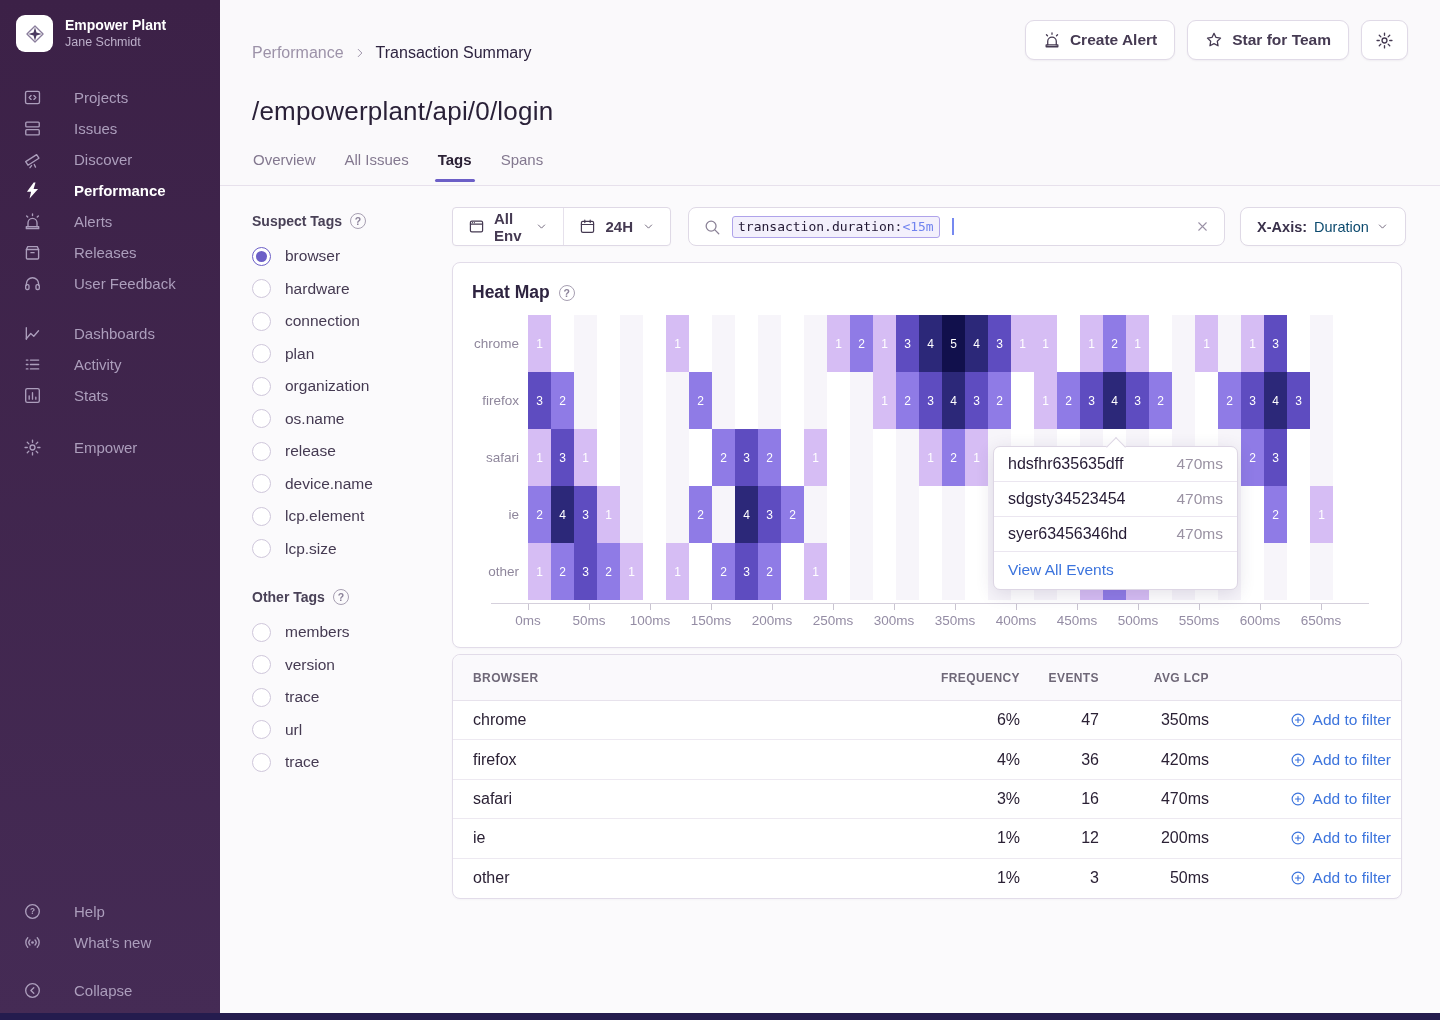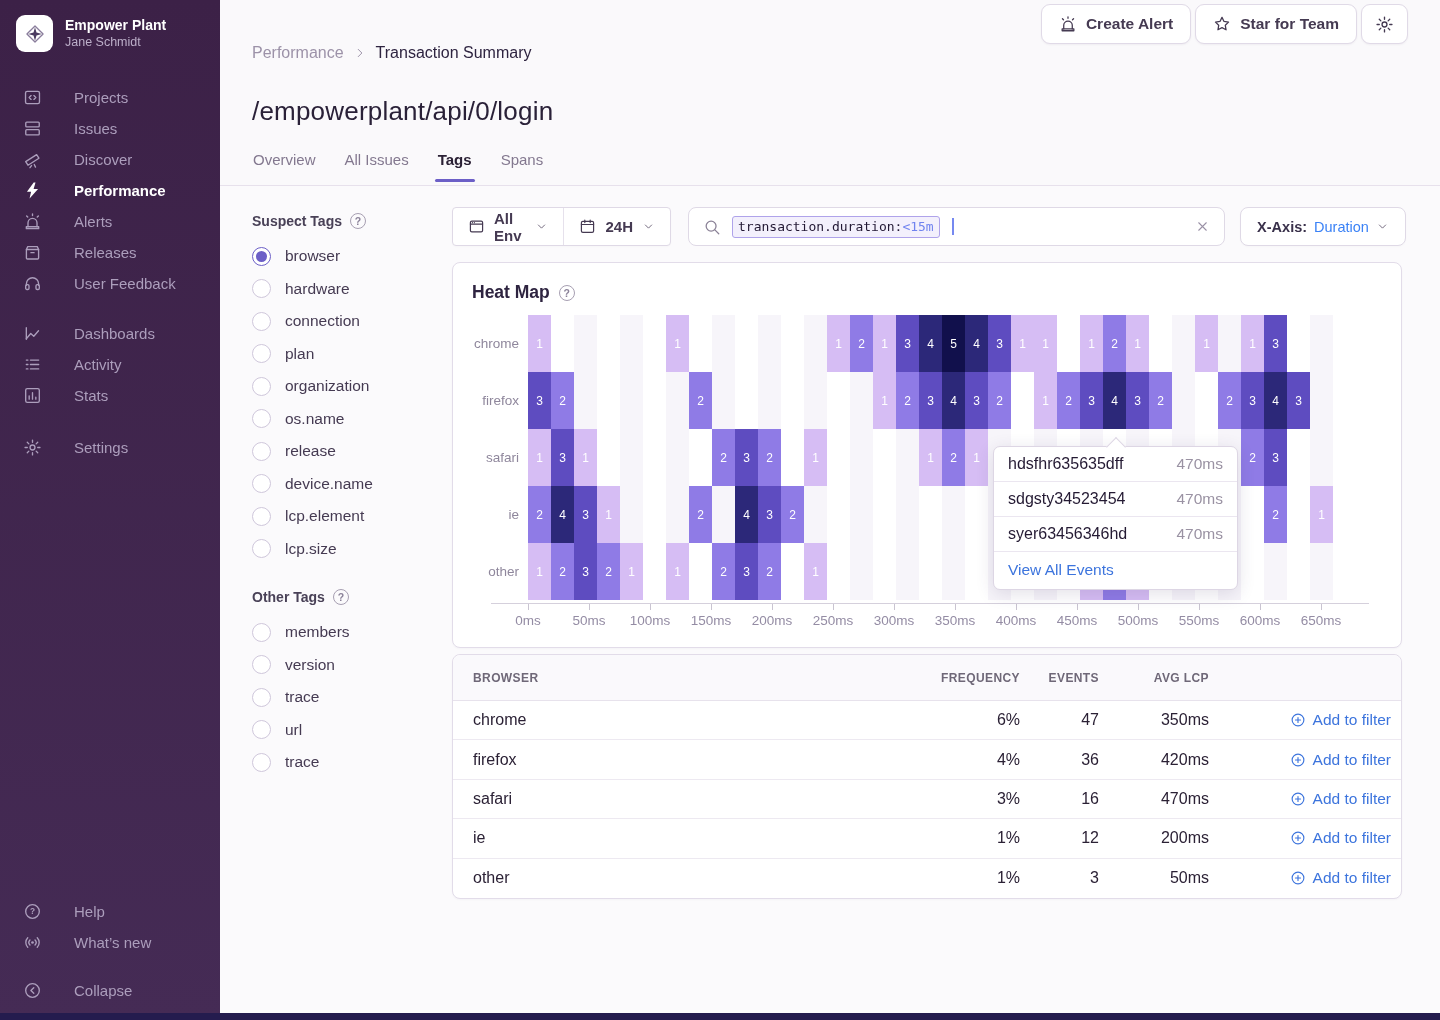--- a/index.html
+++ b/index.html
@@ -28,21 +28,21 @@
   .crumbs { position:absolute; left:32px; top:44px; display:flex; align-items:center; gap:9px; font-size:16px; }
   .crumb-link { color:#9C92A8; cursor:pointer; }
   .crumb-cur { color:#2E2440; }
   .crumb-sep { color:#9C92A8; }
   .page-title { position:absolute; left:32px; top:96px; font-size:26px; font-weight:500; color:#2A2138; letter-spacing:.2px; }
   .tabs { position:absolute; left:33px; top:151px; display:flex; gap:29px; font-size:15px; }
   .tab { color:#83788F; cursor:pointer; position:relative; padding-bottom:14px; }
   .tab.active { color:#2B2135; font-weight:700; }
   .tab.active::after { content:""; position:absolute; left:-3px; right:-3px; bottom:0; height:3px;
     background:#6C5FC7; border-radius:2px; }
-  .header-actions { position:absolute; right:32px; top:4px; display:flex; gap:4px; }
+  .header-actions { position:absolute; right:32px; top:20px; display:flex; gap:12px; }
   .btn { height:40px; background:#fff; border:1px solid #E0DAE7; border-radius:9px; display:flex;
     align-items:center; gap:9px; padding:0 17px; font-size:15.5px; font-weight:700; color:#453A52;
     cursor:pointer; box-shadow:0 1px 2px rgba(40,20,60,.05); }
   .btn.square { width:47px; padding:0; justify-content:center; }
 
   
   .filter-col { position:absolute; left:252px; top:213px; width:185px; }
   .filter-heading { display:flex; align-items:center; gap:8px; font-size:14px; font-weight:700; color:#494157; }
   .qicon { width:16px; height:16px; border:1.4px solid #A79FB2; border-radius:50%; color:#8B8299;
     font-size:10.5px; font-weight:700; display:inline-flex; align-items:center; justify-content:center; cursor:pointer; }
@@ -61,21 +61,21 @@
   .searchbar { position:absolute; left:236px; top:2px; width:537px; height:39px; background:#fff;
     border:1px solid #DFD9E6; border-radius:8px; display:flex; align-items:center; padding:0 14px; gap:11px; cursor:text; }
   .token { font-family:"DejaVu Sans Mono", monospace; font-size:13px; background:#F3F0FC; border:1px solid #AFA3EA;
     padding:2.5px 5px; border-radius:3px; color:#221834; display:flex; align-items:center; }
   .token .val { color:#7083EF; }
   .caret { width:2px; height:17px; background:#7689F0; margin-left:1px; }
   .clear-x { margin-left:auto; color:#9A91A6; cursor:pointer; }
   .xaxis-btn { position:absolute; left:788px; top:2px; width:166px; height:39px; background:#fff;
     border:1px solid #DFD9E6; border-radius:8px; display:flex; align-items:center; justify-content:center;
     gap:7px; font-size:14.5px; cursor:pointer; box-shadow:0 1px 2px rgba(0,0,0,.02); }
-  .xaxis-btn b { color:#39304A; } .xaxis-btn span.v { color:#3b82f6; }
+  .xaxis-btn b { color:#39304A; } .xaxis-btn span.v { color:#0c4a6e; }
   .chev { color:#6A6076; }
 
   
   .panel { background:#fff; border:1px solid #E2DCE9; border-radius:8px; box-shadow:0 1px 2px rgba(40,20,60,.03); }
   .hm-panel { position:absolute; left:0; top:57px; width:950px; height:386px; }
   .hm-title { position:absolute; left:19px; top:19px; font-size:17.5px; font-weight:700; color:#2E2440;
     display:flex; gap:9px; align-items:center; }
   .hm-area { position:absolute; left:0; top:0; width:100%; height:100%; }
   .hm-stripes { position:absolute; left:75px; top:52px; width:828px; height:285px;
     background:repeating-linear-gradient(90deg,#F7F5FA 0 23px,#FFFFFF 23px 46px); }
@@ -228,21 +228,21 @@
         </div>
       </nav>
     <nav class="nav" id="sb-sec-2" style="top:432px">
         <div class="nav-item">
           <span class="icon">
             <svg viewBox="0 0 24 24" width="19" height="19" fill="none" stroke="currentColor" stroke-width="1.7" stroke-linecap="round" stroke-linejoin="round">
               <circle cx="12" cy="12" r="3.1"></circle>
               <path d="M12 2.6v2.8M12 18.6v2.8M2.6 12h2.8M18.6 12h2.8M5.4 5.4l2 2M16.6 16.6l2 2M18.6 5.4l-2 2M7.4 16.6l-2 2"></path>
             </svg>
           </span>
-          <span>Settings</span>
+          <span>Empower</span>
         </div>
       </nav>
     <nav class="sb-footer" id="sb-footer">
         <div class="nav-item">
           <span class="icon">
             <svg viewBox="0 0 24 24" width="19" height="19" fill="none" stroke="currentColor" stroke-width="1.7" stroke-linecap="round" stroke-linejoin="round">
               <circle cx="12" cy="12" r="8.6"></circle>
               <text x="12" y="15.6" text-anchor="middle" font-size="10.5" font-weight="bold" fill="currentColor" stroke="none" font-family="Liberation Sans, sans-serif">?</text>
             </svg>
           </span>

